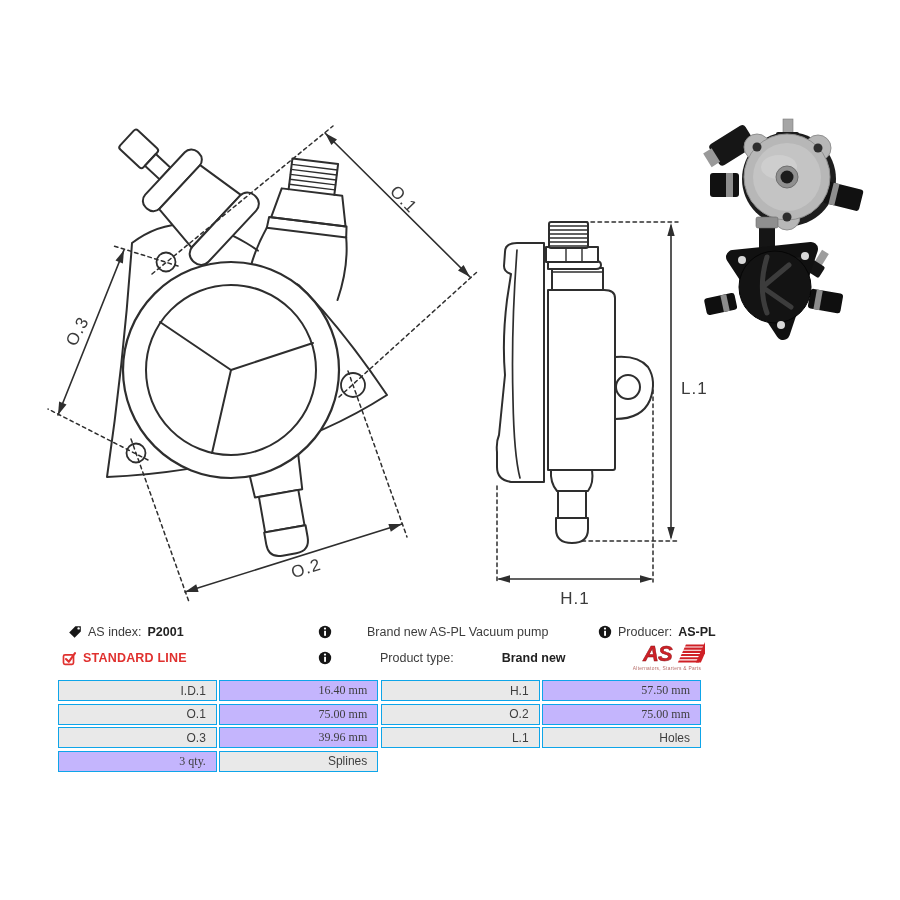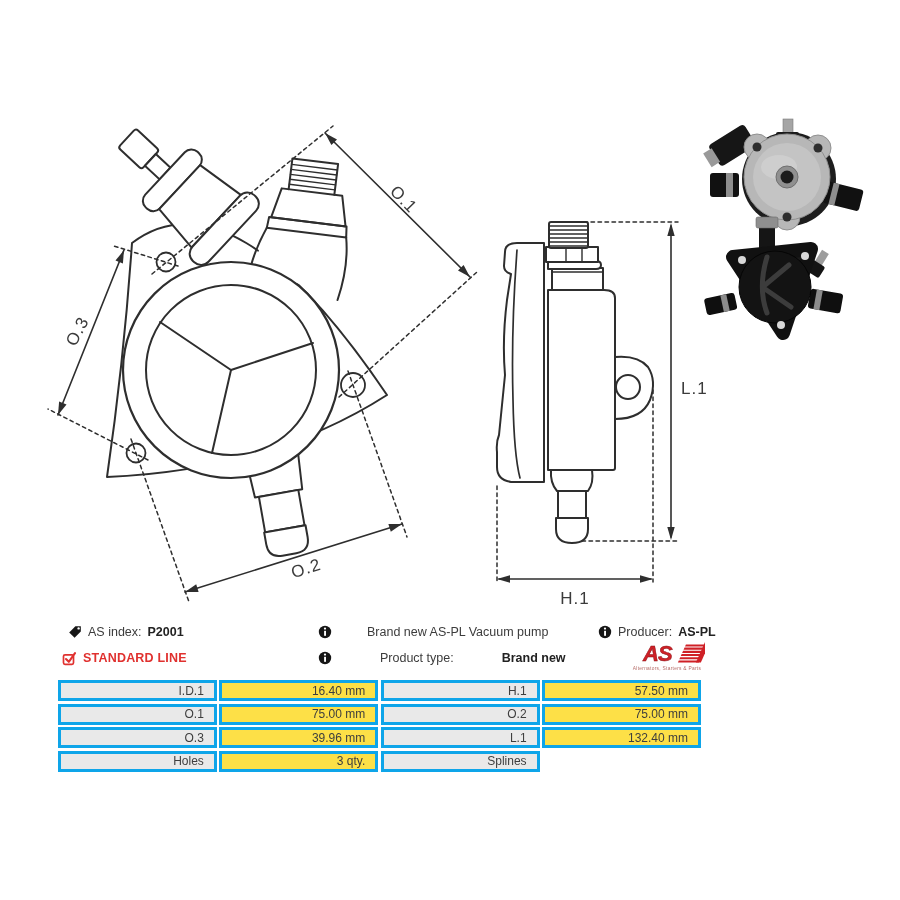--- a/index.html
+++ b/index.html
@@ -11,24 +11,24 @@
   .info-item{position:absolute;display:flex;align-items:center;gap:6px;height:16px;
              font-size:12.5px;color:#3c3c3c;white-space:nowrap;}
   .info-item b{color:#222;}
   .redline{color:#e0312f;font-weight:bold;letter-spacing:.2px;}
   .icon{display:inline-block;line-height:0;}
   
   #logo{position:absolute;left:629px;top:642px;width:76px;height:32px;}
   
   #spec-table{position:absolute;left:58px;top:680px;width:643px;
               display:grid;grid-template-columns:repeat(4,1fr);grid-auto-rows:21px;gap:2.5px;}
-  .cell{border:3px solid #0ea5e9;box-sizing:border-box;display:flex;align-items:center;
+  .cell{border:1px solid #0ea5e9;box-sizing:border-box;display:flex;align-items:center;
         justify-content:flex-end;padding-right:10px;font-size:12px;color:#3e3e3e;}
   .tl{background:#e9e9e9;}
-  .tv{background:#fde047;}
+  .tv{background:#c4b5fd;font-family:Liberation Serif, serif;}
 </style>
 </head>
 <body>
 
 <div id="canvas">
 
   <svg id="drawing-svg" width="900" height="618" viewBox="0 0 900 618">
 
     <g fill="none" stroke="#2e2e2e" stroke-width="2" stroke-linejoin="round" stroke-linecap="round">
 
@@ -276,20 +276,19 @@
     <div class="cell tv">57.50 mm</div>
 
     <div class="cell tl">O.1</div>
     <div class="cell tv">75.00 mm</div>
     <div class="cell tl">O.2</div>
     <div class="cell tv">75.00 mm</div>
 
     <div class="cell tl">O.3</div>
     <div class="cell tv">39.96 mm</div>
     <div class="cell tl">L.1</div>
-    <div class="cell tv">132.40 mm</div>
 
     <div class="cell tl">Holes</div>
     <div class="cell tv">3 qty.</div>
     <div class="cell tl">Splines</div>
   </div>
 
 </div>
 
 </body></html>

